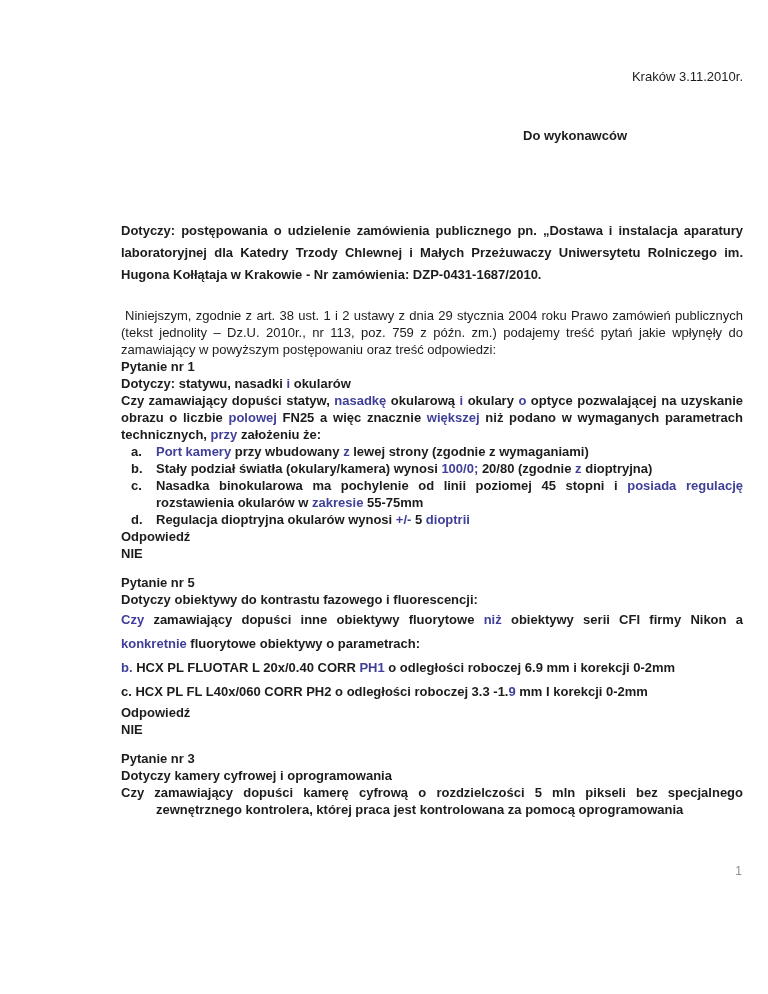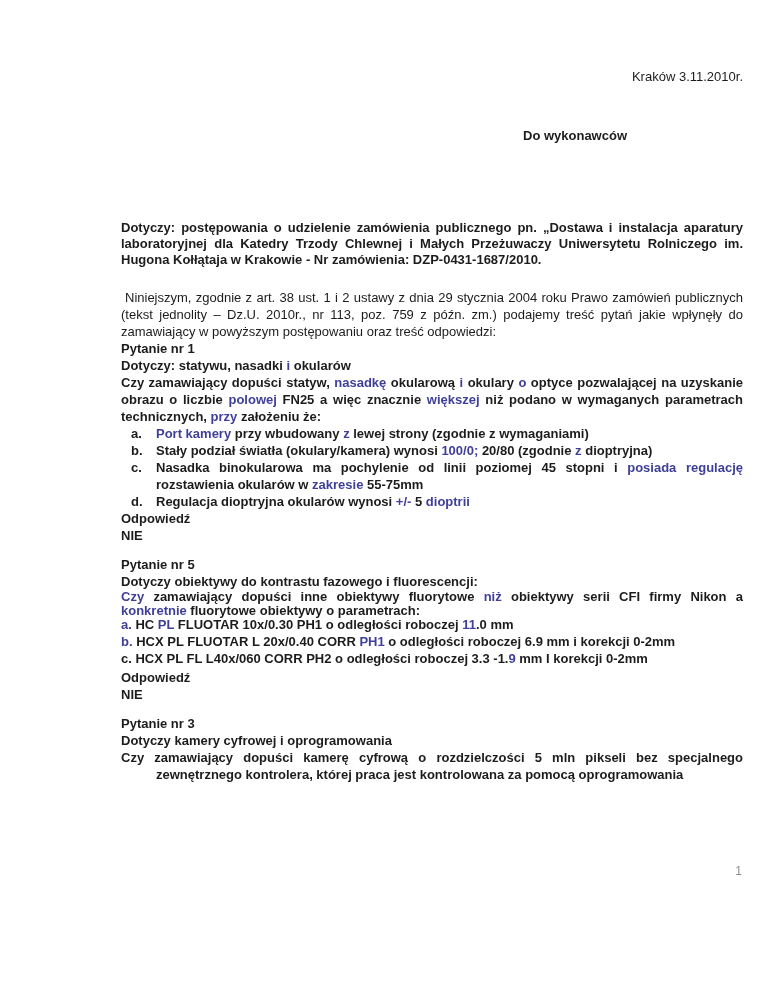--- a/index.html
+++ b/index.html
@@ -12,31 +12,31 @@
     color:#1c1c1c;
     overflow:hidden;
     margin:12px auto;
     padding-left:36px;
   }
   .content{padding:56px 61px 0 85px;}
   .accent{color:var(--accent,#3f3f99);}
   .date-line{text-align:right;}
   .ref-line{margin-top:7px;}
   .addressee{margin-top:42px;padding-left:402px;font-weight:bold;}
-  .subject{margin-top:76px;font-weight:bold;text-align:justify;line-height:16px;}
+  .subject{margin-top:76px;font-weight:bold;text-align:justify;line-height:22px;}
   .intro{margin-top:21px;text-align:justify;text-indent:4px;}
   .task-heading{margin-top:35px;font-weight:bold;text-decoration:underline;}
   .question{margin-top:12px;}
   #questions .question:first-child{margin-top:0;}
   .q-title{font-weight:bold;}
   .line{min-height:17px;font-weight:bold;}
   .line.just{text-align:justify;}
   .line.bold{font-weight:bold;}
   .line.hang{padding-left:35px;text-indent:-35px;text-align:justify;}
-  .line.sp{line-height:14px;}
+  .line.sp{line-height:24px;}
   .line.li{display:flex;}
   .line.li .marker{flex:0 0 25px;margin-left:10px;}
   .line.li .li-text{flex:1;text-align:justify;}
   .page-number{
     position:absolute;right:62px;bottom:44px;
     color:#8e8e90;font-size:12px;
   }
 </style>
 </head>
 <body>
@@ -77,21 +77,20 @@
             <span class="marker">d.</span>
             <span class="li-text"><span>Regulacja dioptryjna okularów wynosi </span><span class="accent">+/-</span><span> 5 </span><span class="accent">dioptrii</span></span>
           </div>
           <div class="line bold"><span>Odpowiedź</span></div>
           <div class="line text"><span>NIE</span></div>
         </section>
         <section class="question">
           <div class="q-title">Pytanie nr 5</div>
           <div class="line text"><span>Dotyczy obiektywy do kontrastu fazowego i fluorescencji:</span></div>
           <div class="line just sp"><span class="accent">Czy</span><span> zamawiający dopuści inne obiektywy fluorytowe </span><span class="accent">niż</span><span> obiektywy serii CFI firmy Nikon a </span><span class="accent">konkretnie</span><span> fluorytowe obiektywy o parametrach:</span></div>
-          <div class="line text sp"><span class="accent">a.</span><span> HC </span><span class="accent">PL</span><span> FLUOTAR 10x/0.30 PH1 o odległości roboczej </span><span class="accent">11</span><span>.0 mm</span></div>
           <div class="line text sp"><span class="accent">b.</span><span> HCX PL FLUOTAR L 20x/0.40 CORR </span><span class="accent">PH1</span><span> o odległości roboczej 6.9 mm i korekcji 0-2mm</span></div>
           <div class="line text sp"><span>c. HCX PL FL L40x/060 CORR PH2 o odległości roboczej 3.3 -1.</span><span class="accent">9</span><span> mm I korekcji 0-2mm</span></div>
           <div class="line bold"><span>Odpowiedź</span></div>
           <div class="line text"><span>NIE</span></div>
         </section>
         <section class="question">
           <div class="q-title">Pytanie nr 3</div>
           <div class="line text"><span>Dotyczy kamery cyfrowej i oprogramowania</span></div>
           <div class="line hang"><span>Czy zamawiający dopuści kamerę cyfrową o rozdzielczości 5 mln pikseli bez specjalnego zewnętrznego kontrolera, której praca jest kontrolowana za pomocą oprogramowania</span></div>
         </section>

